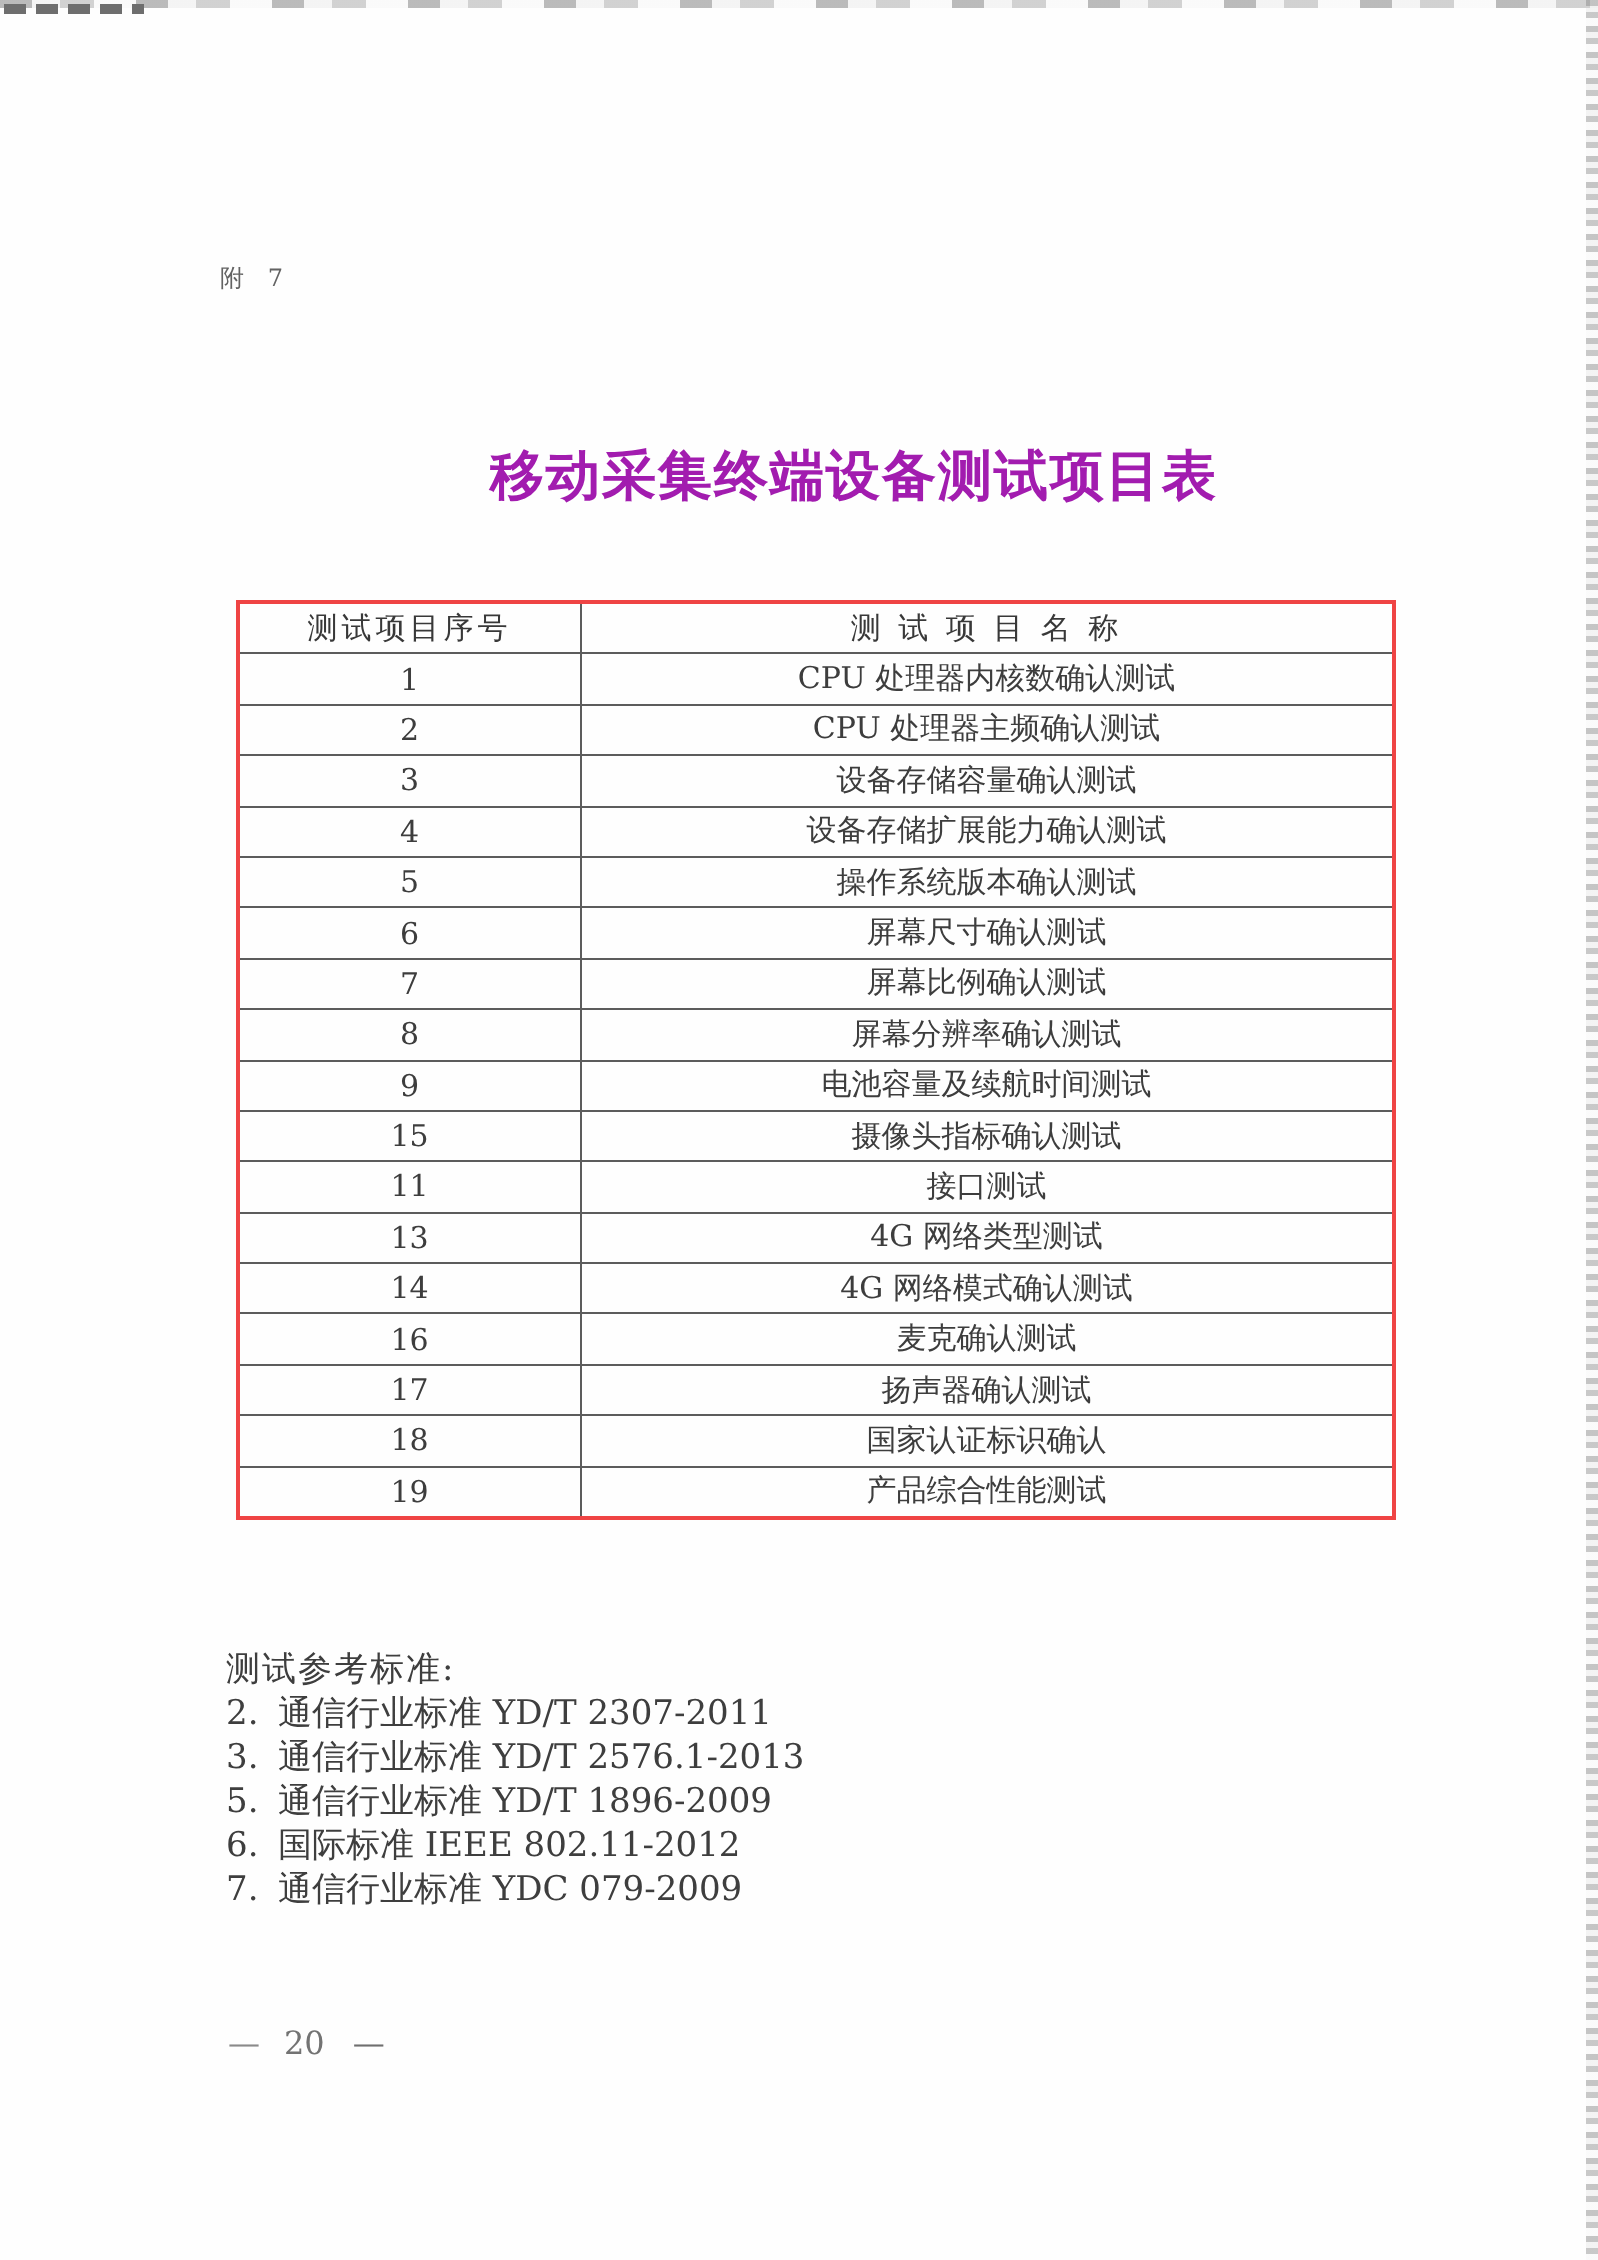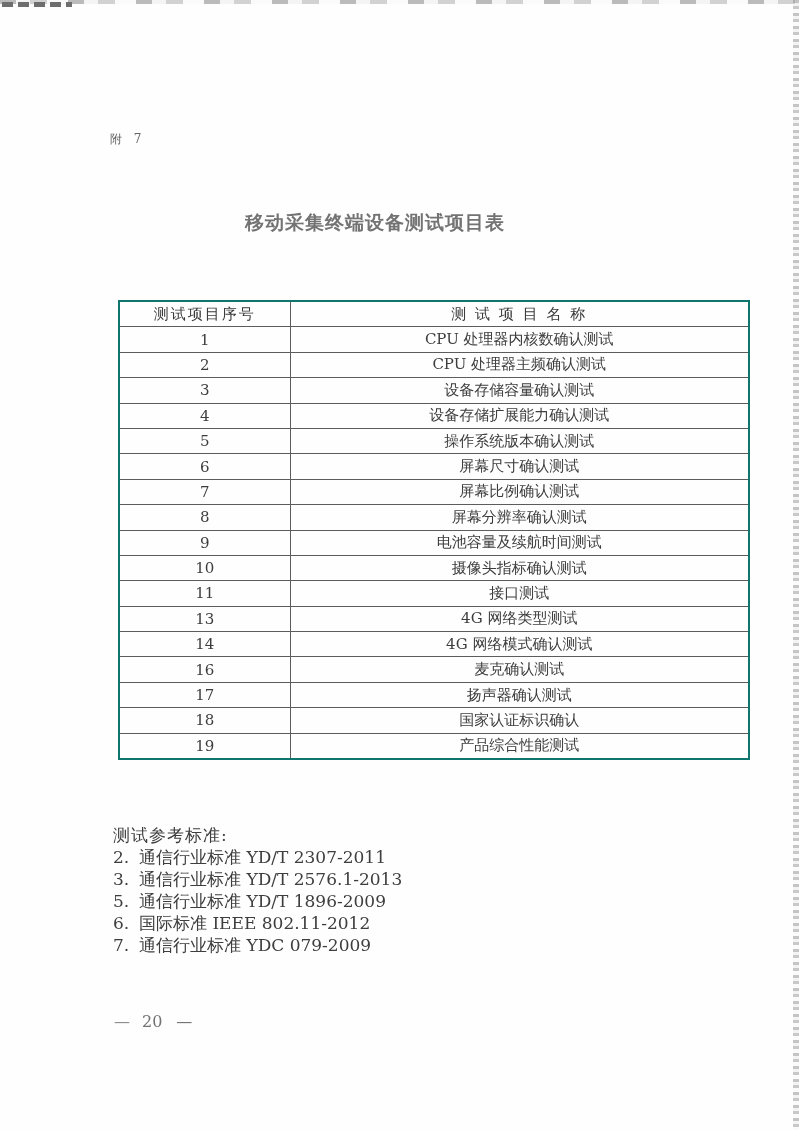--- a/index.html
+++ b/index.html
@@ -28,29 +28,29 @@
     position: absolute; top: 0; right: 0; width: 6px; height: 1130px;
     background: repeating-linear-gradient(180deg,
       rgba(140,140,140,.50) 0 3px, rgba(205,205,205,.22) 3px 6px,
       rgba(120,120,120,.40) 6px 9px, rgba(225,225,225,.12) 9px 13px);
   }
   .appendix {
     position: absolute; left: 110px; top: 131px;
     font-size: 12px; color: #636363; letter-spacing: 4px;
   }
   .title {
-    position: absolute; left: 245px; top: 210px; margin: 0;
-    font-size: 19px; font-weight: bold; color: #737373; letter-spacing: 1px;
+    position: absolute; left: 245px; top: 220px; margin: 0;
+    font-size: 27px; font-weight: bold; color: #a21caf; letter-spacing: 1px;
     white-space: nowrap;
   }
   table.test-table {
-    position: absolute; left: 118px; top: 300px; width: 632px;
+    position: absolute; left: 118px; top: 300px; width: 580px;
     border-collapse: collapse; table-layout: fixed;
     font-size: 15px; color: #3d3d3d;
-    border: 2px solid #0f766e;
+    border: 2px solid #ef4444;
   }
   table.test-table col.c1 { width: 171px; }
   table.test-table th, table.test-table td {
     border: 1px solid #5c5c5c;
     height: 24.4px; padding: 0;
     text-align: center; vertical-align: middle;
     font-weight: normal;
     white-space: nowrap; overflow: hidden;
   }
   table.test-table th { letter-spacing: 2px; color: #383838; }
@@ -124,21 +124,21 @@
         </tr>
         <tr>
           <td>8</td>
           <td>屏幕分辨率确认测试</td>
         </tr>
         <tr>
           <td>9</td>
           <td>电池容量及续航时间测试</td>
         </tr>
         <tr>
-          <td>10</td>
+          <td>15</td>
           <td>摄像头指标确认测试</td>
         </tr>
         <tr>
           <td>11</td>
           <td>接口测试</td>
         </tr>
         <tr>
           <td>13</td>
           <td>4G 网络类型测试</td>
         </tr>

